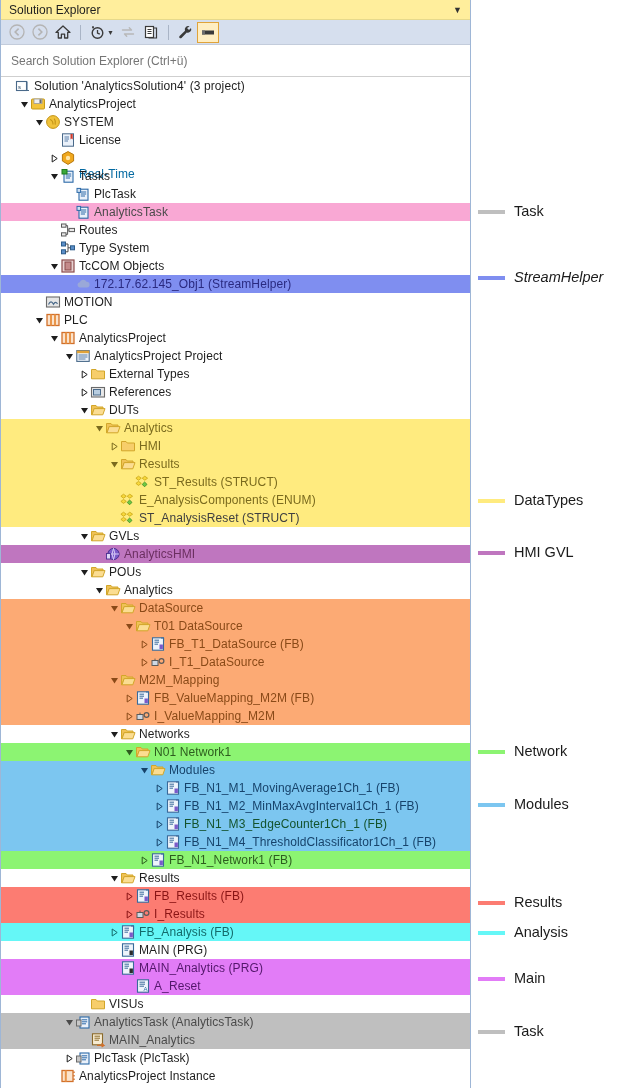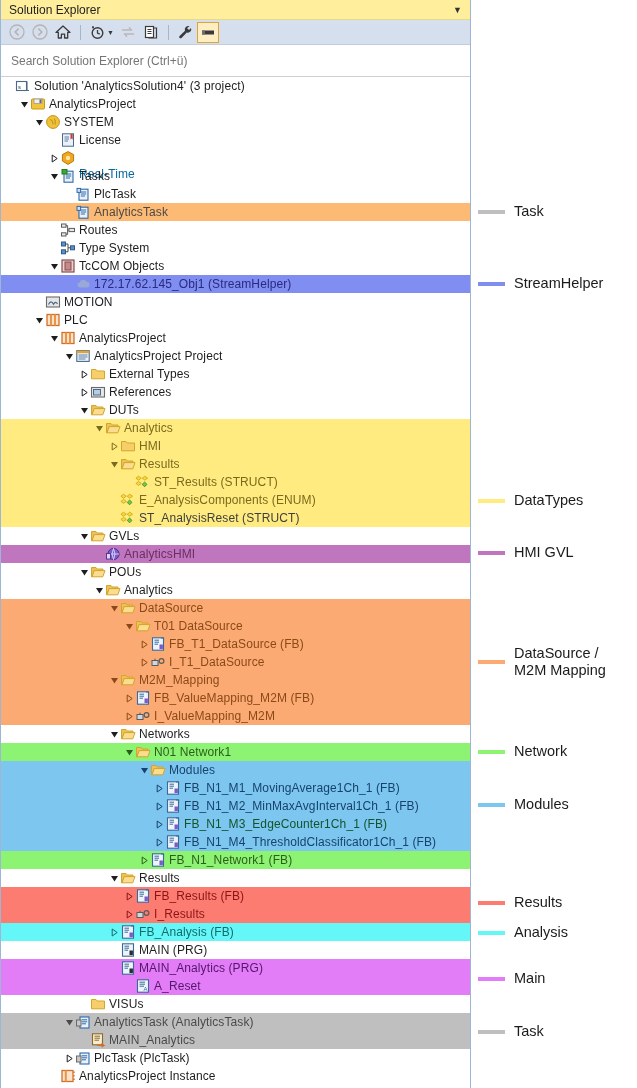--- a/index.html
+++ b/index.html
@@ -260,21 +260,21 @@
         <span class="arrow" style="margin-left: 63px;"></span>
         <span class="ico">
           <svg width="16" height="16" viewBox="0 0 16 16">
             <rect x="4" y="3.2" width="9" height="11" fill="#eaf1fa" stroke="#2d6aa8" stroke-width="1.1"></rect>
             <path d="M5.8 6 H11.2 M5.8 8 H11.2 M5.8 10 H10" stroke="#2d6aa8" stroke-width="1"></path>
             <rect x="2" y="2.4" width="3.6" height="4" fill="#cfe0f2" stroke="#2d6aa8" stroke-width="1"></rect>
           </svg>
         </span>
         <span class="lbl" style="color: rgb(30, 30, 30);">PlcTask</span>
       </div>
-      <div class="row" style="background: #fdba74;">
+      <div class="row" style="background: #f9a8d4;">
         <span class="arrow" style="margin-left: 63px;"></span>
         <span class="ico">
           <svg width="16" height="16" viewBox="0 0 16 16">
             <rect x="4" y="3.2" width="9" height="11" fill="#eaf1fa" stroke="#2d6aa8" stroke-width="1.1"></rect>
             <path d="M5.8 6 H11.2 M5.8 8 H11.2 M5.8 10 H10" stroke="#2d6aa8" stroke-width="1"></path>
             <rect x="2" y="2.4" width="3.6" height="4" fill="#cfe0f2" stroke="#2d6aa8" stroke-width="1"></rect>
           </svg>
         </span>
         <span class="lbl" style="color: rgb(74, 74, 74);">AnalyticsTask</span>
       </div>
@@ -933,37 +933,32 @@
         <span class="lbl" style="color: rgb(30, 30, 30);">AnalyticsProject Instance</span>
       </div>
     </div>
 </div>
 
 <div id="annos">
     <div class="anno" style="top: 203px;">
       <span class="dash" style="background: rgb(191, 191, 191);"></span>
       <span class="atxt" style="white-space: pre-line;">Task</span>
     </div>
-    <div class="anno" style="top: 275px;">
+    <div class="anno" style="top: 269px; font-style: italic;">
       <span class="dash" style="background: rgb(127, 142, 240);"></span>
       <span class="atxt" style="white-space: pre-line;">StreamHelper</span>
     </div>
     <div class="anno" style="top: 464px; margin-top: 28px;">
       <span class="dash" style="background: rgb(255, 235, 127);"></span>
       <span class="atxt" style="white-space: pre-line;">DataTypes</span>
     </div>
     <div class="anno" style="top: 544px;">
       <span class="dash" style="background: rgb(191, 118, 191);"></span>
       <span class="atxt" style="white-space: pre-line;">HMI GVL</span>
     </div>
-    <div class="anno" style="top: 655px; margin-top: -10px;">
-      <span class="dash" style="background: rgb(252, 170, 116);"></span>
-      <span class="atxt" style="white-space: pre-line;">DataSource /
-M2M Mapping</span>
-    </div>
     <div class="anno" style="top: 743px;">
       <span class="dash" style="background: rgb(140, 244, 114);"></span>
       <span class="atxt" style="white-space: pre-line;">Network</span>
     </div>
     <div class="anno" style="top: 796px;">
       <span class="dash" style="background: rgb(124, 198, 240);"></span>
       <span class="atxt" style="white-space: pre-line;">Modules</span>
     </div>
     <div class="anno" style="top: 894px;">
       <span class="dash" style="background: rgb(252, 124, 114);"></span>

